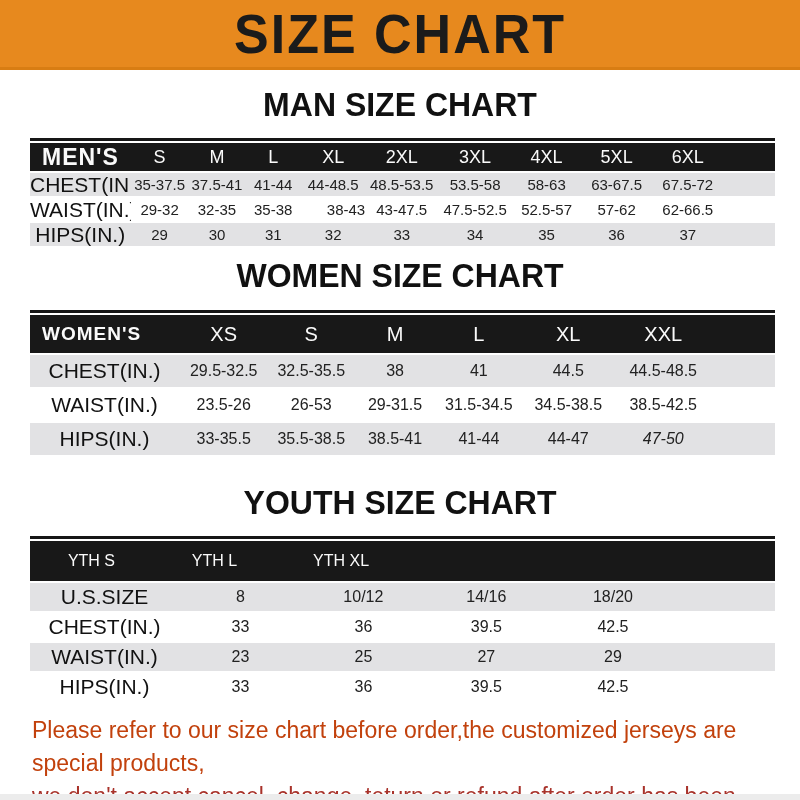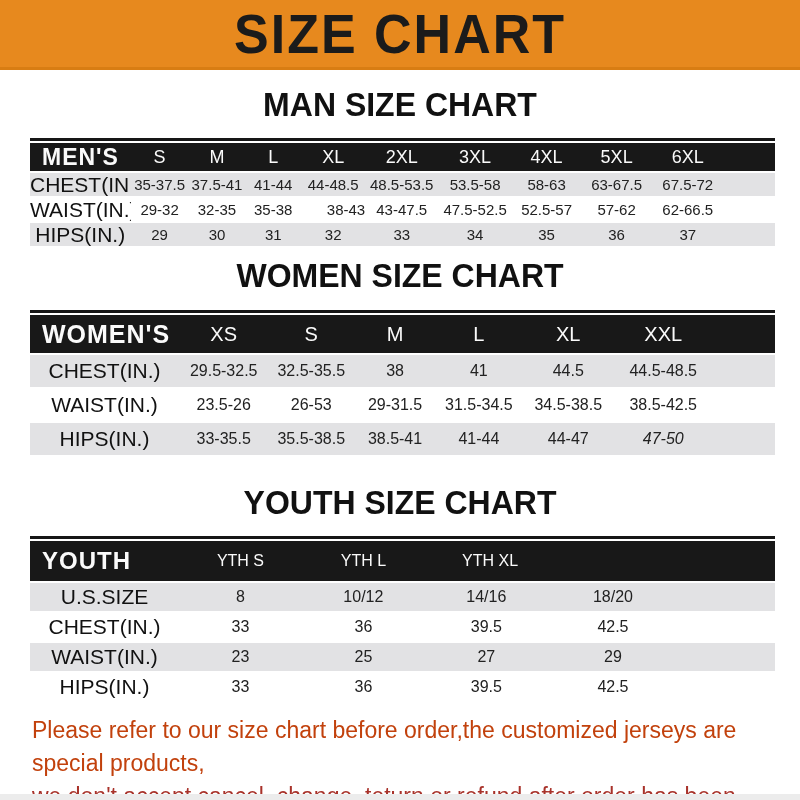--- a/index.html
+++ b/index.html
@@ -64,21 +64,21 @@
     padding-left: 12px;
     font-weight: bold;
     letter-spacing: 1px;
   }
   #table-men   .bar  { height: 28px; }
   #table-men   .trow { height: 23px; font-size: 15px; }
   #table-men   .labelcell { font-size: 23px; }
   #table-men   .hcell { font-size: 18px; }
   #table-women .bar  { height: 38px; }
   #table-women .trow { height: 32px; font-size: 16px; }
-  #table-women .labelcell { font-size: 25px; }
+  #table-women .labelcell { font-size: 19px; }
   #table-women .hcell { font-size: 20px; }
   #table-youth .bar  { height: 40px; }
   #table-youth .trow { height: 28px; font-size: 16px; }
   #table-youth .labelcell { font-size: 24px; }
   #table-youth .hcell { font-size: 16px; }
   .rowlabel { font-size: 21px; color: #111; }
   .footer {
     margin: 13px 0 0 32px;
     font-size: 23px;
     line-height: 33px;
@@ -198,21 +198,20 @@
       <div class="cell" style="width: 12.5%;">44-47</div>
       <div class="cell" style="width: 13%; font-style: italic;">47-50</div>
       <div class="cell" style="width: 8.5%;"></div>
     </div>
   </div>
 
 <div class="heading" id="heading-youth">YOUTH SIZE CHART</div>
 <div class="table" id="table-youth">
     <div class="topline"></div>
     <div class="bar">
-      <div class="cell labelcell" style="width: 20%;">YOUTH</div>
       <div class="cell hcell" style="width: 16.5%;">YTH S</div>
       <div class="cell hcell" style="width: 16.5%;">YTH L</div>
       <div class="cell hcell" style="width: 17.5%;">YTH XL</div>
       <div class="cell hcell" style="width: 12.5%;"></div>
     </div>
     <div class="trow gray">
       <div class="cell rowlabel" style="width: 20%;">U.S.SIZE</div>
       <div class="cell" style="width: 16.5%;">8</div>
       <div class="cell" style="width: 16.5%;">10/12</div>
       <div class="cell" style="width: 16.5%;">14/16</div>

